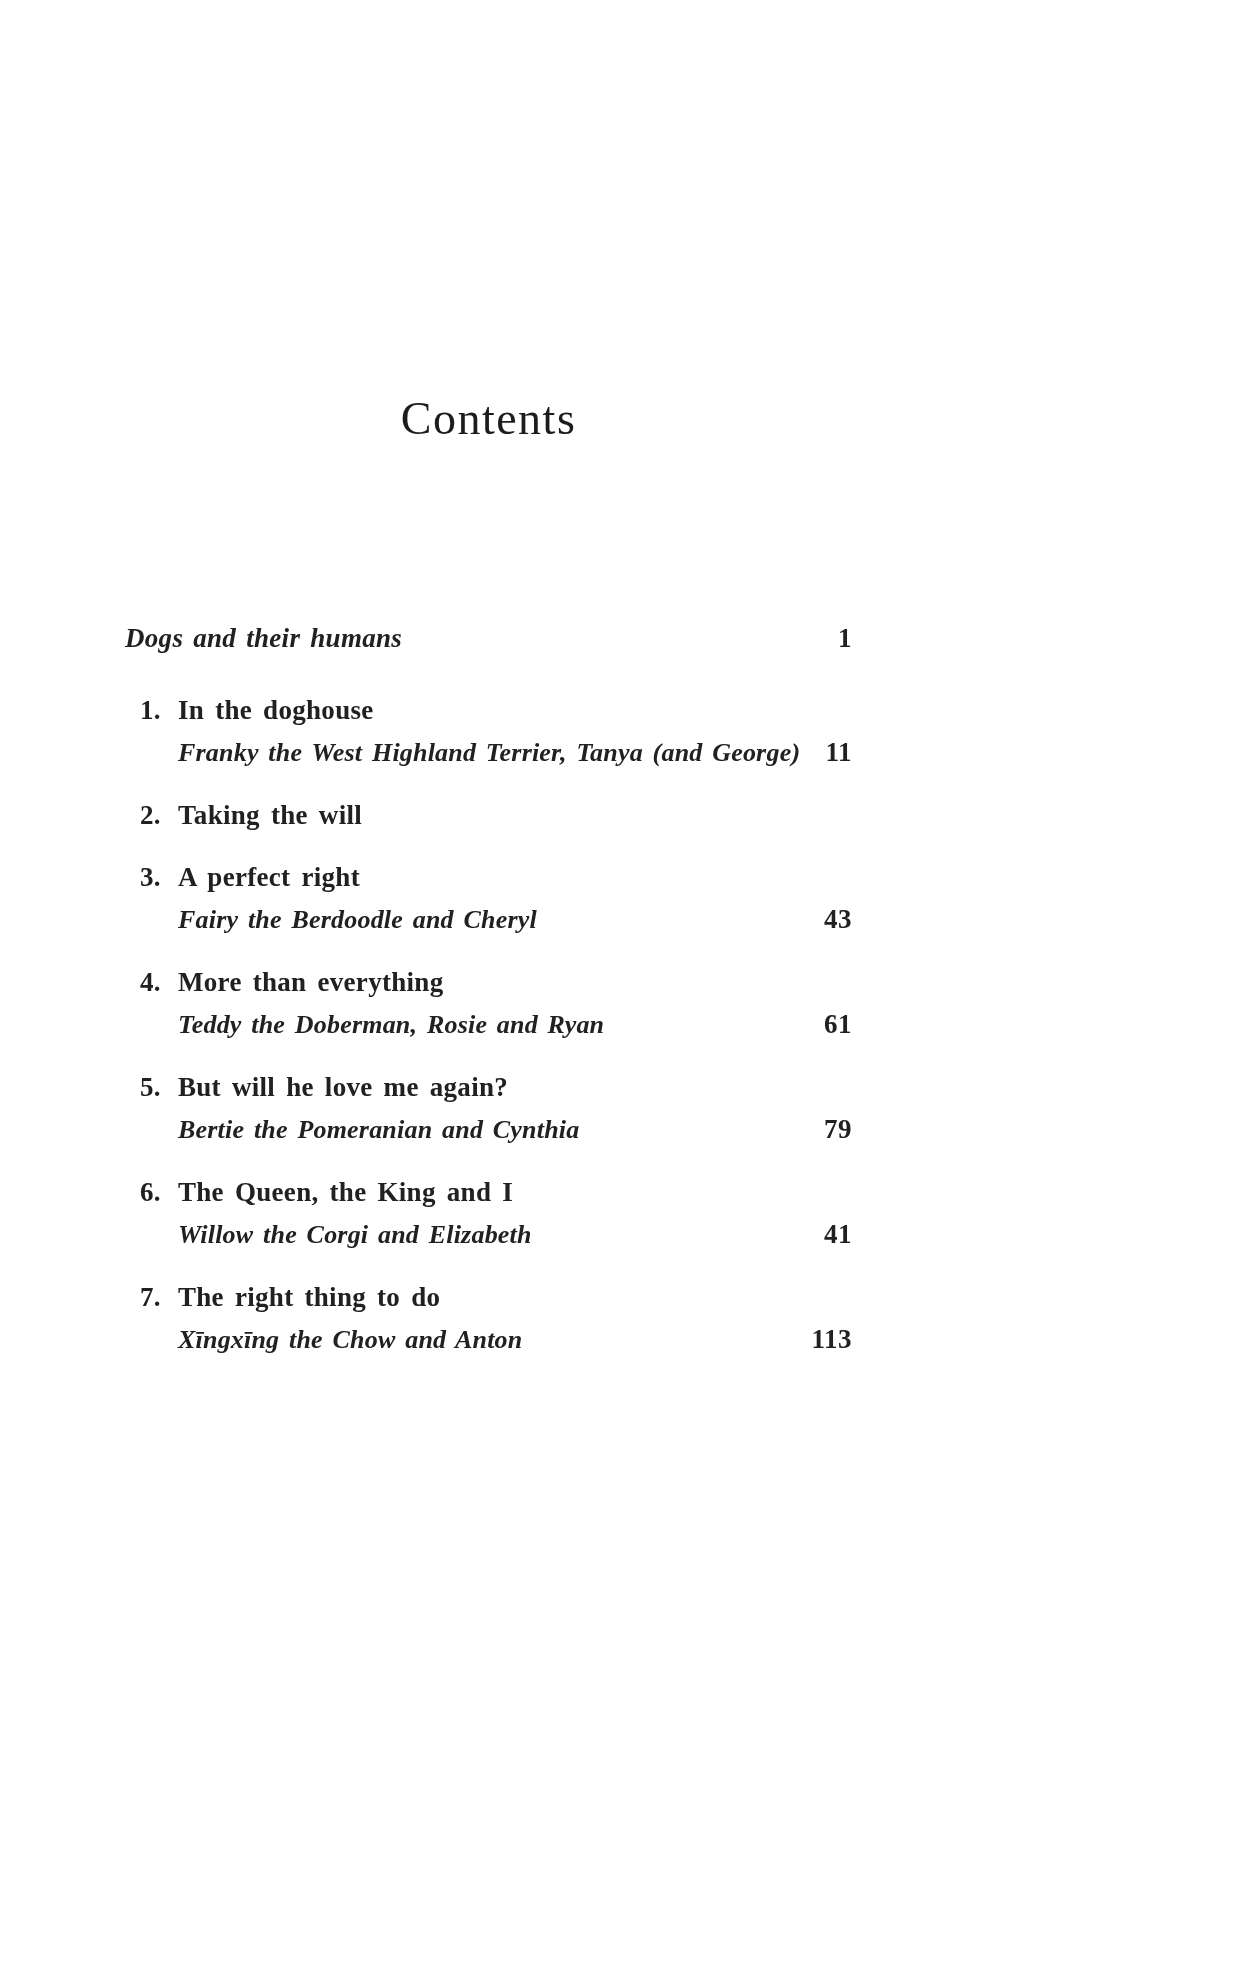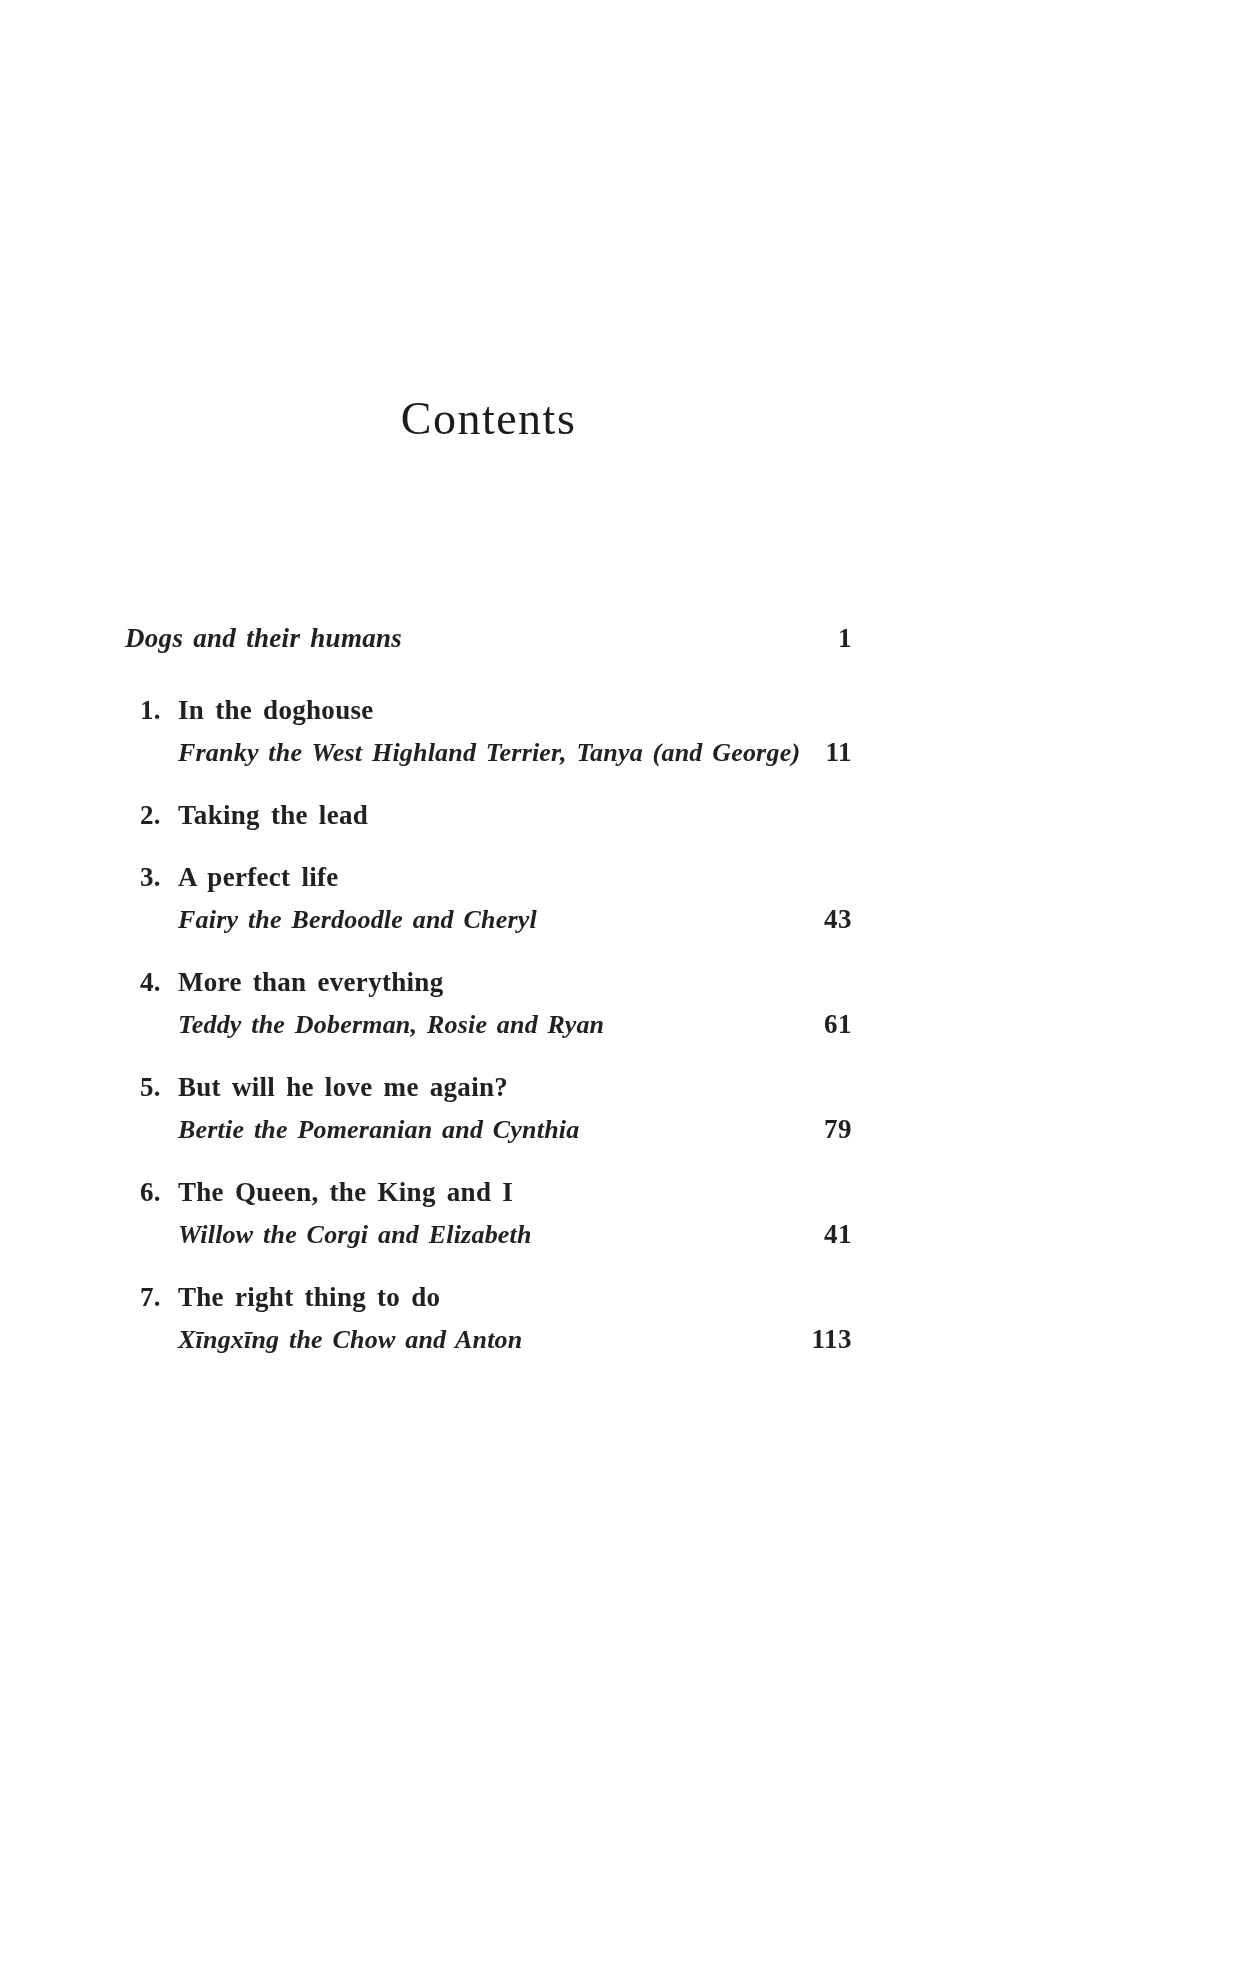--- a/index.html
+++ b/index.html
@@ -103,28 +103,28 @@
         </div>
         <div class="entry-sub-row">
           <span class="entry-subtitle">Franky the West Highland Terrier, Tanya (and George)</span>
           <span class="page-num">11</span>
         </div>
       </div>
 
       <div class="entry">
         <div class="entry-title-row">
           <span class="entry-number">2.</span>
-          <span class="entry-title">Taking the lead</span>
+          <span class="entry-title">Taking the will</span>
         </div>
       </div>
 
       <div class="entry">
         <div class="entry-title-row">
           <span class="entry-number">3.</span>
-          <span class="entry-title">A perfect life</span>
+          <span class="entry-title">A perfect right</span>
         </div>
         <div class="entry-sub-row">
           <span class="entry-subtitle">Fairy the Berdoodle and Cheryl</span>
           <span class="page-num">43</span>
         </div>
       </div>
 
       <div class="entry">
         <div class="entry-title-row">
           <span class="entry-number">4.</span>

